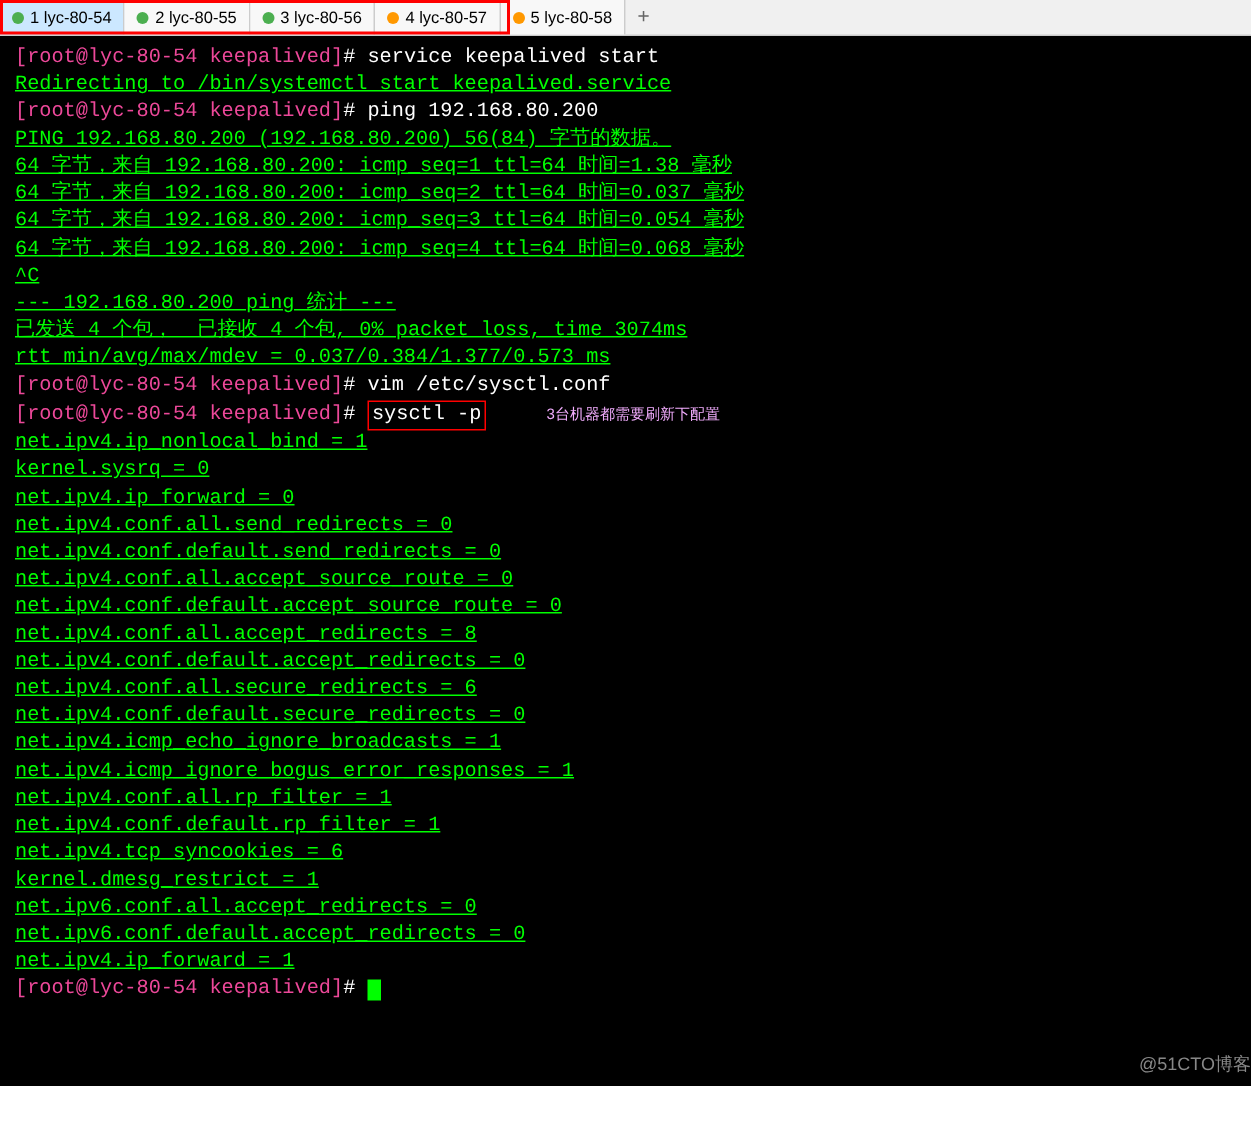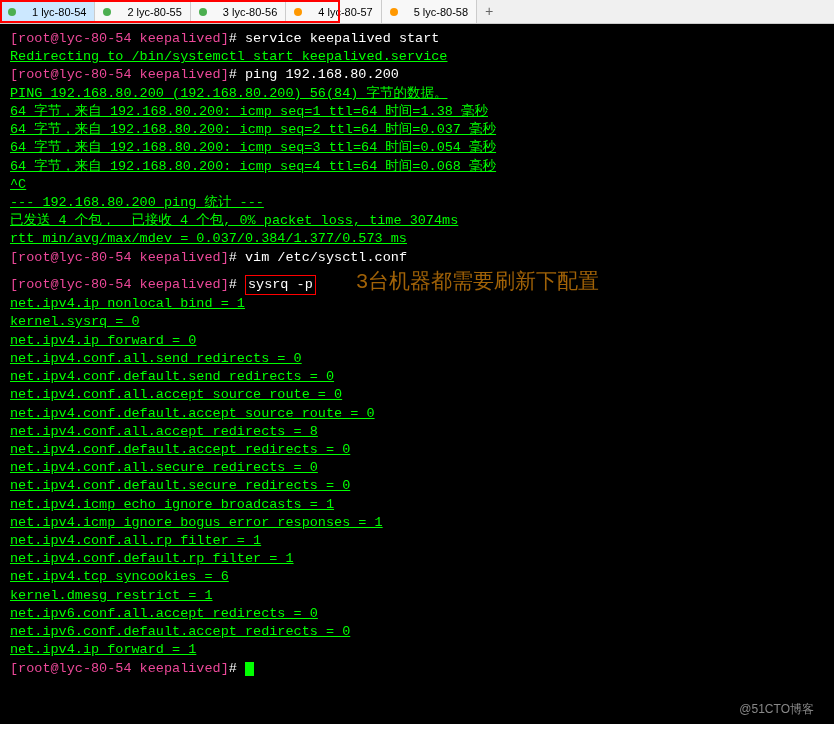--- a/index.html
+++ b/index.html
@@ -18,21 +18,21 @@
     }
     .tab {
       display: flex;
       align-items: center;
       padding: 0 8px;
       border-right: 1px solid #ccc;
       font-size: 11px;
       font-family: Arial, sans-serif;
       background: #f8f8f8;
       cursor: pointer;
-      gap: 16px;
+      gap: 4px;
     }
     .tab.active {
       background: #cce8ff;
     }
     .dot {
       width: 8px;
       height: 8px;
       border-radius: 50%;
       display: inline-block;
     }
@@ -55,23 +55,23 @@
       line-height: 1.35;
       white-space: pre;
       font-family: "Courier New", Consolas, monospace;
       min-height: 700px;
       position: relative;
     }
     .prompt-user { color: #ec4899; }
     .prompt-text { color: #ffffff; }
     .green-text { color: #00ff00; text-decoration: underline; }
     .red-annotation {
-      color: #a16207;
+      color: #f0abfc;
       font-family: "Microsoft YaHei", Arial, sans-serif;
-      font-size: 21px;
+      font-size: 10px;
       font-weight: normal;
     }
     .red-box-tabs {
       position: absolute;
       border: 2px solid #ff0000;
       top: 0;
       left: 0;
       width: 340px;
       height: 23px;
       pointer-events: none;
@@ -86,21 +86,21 @@
       background: #00ff00;
       display: inline-block;
       width: 9px;
       height: 14px;
       vertical-align: text-bottom;
     }
     .container { position: relative; width: 834px; }
     .watermark {
       position: absolute;
       bottom: 6px;
-      right: 20px;
+      right: 0;
       color: #888;
       font-size: 12px;
       font-family: Arial, sans-serif;
     }
   </style>
 </head>
 <body>
 
 <div class="container">
   <div class="red-box-tabs"></div>
@@ -137,31 +137,31 @@
 <span class="green-text">PING 192.168.80.200 (192.168.80.200) 56(84) 字节的数据。</span>
 <span class="green-text">64 字节，来自 192.168.80.200: icmp_seq=1 ttl=64 时间=1.38 毫秒</span>
 <span class="green-text">64 字节，来自 192.168.80.200: icmp_seq=2 ttl=64 时间=0.037 毫秒</span>
 <span class="green-text">64 字节，来自 192.168.80.200: icmp_seq=3 ttl=64 时间=0.054 毫秒</span>
 <span class="green-text">64 字节，来自 192.168.80.200: icmp_seq=4 ttl=64 时间=0.068 毫秒</span>
 <span class="green-text">^C</span>
 <span class="green-text">--- 192.168.80.200 ping 统计 ---</span>
 <span class="green-text">已发送 4 个包，  已接收 4 个包, 0% packet loss, time 3074ms</span>
 <span class="green-text">rtt min/avg/max/mdev = 0.037/0.384/1.377/0.573 ms</span>
 <span class="prompt-user">[root@lyc-80-54 keepalived]</span><span class="prompt-text"># </span><span class="prompt-text">vim /etc/sysctl.conf</span>
-<span class="prompt-user">[root@lyc-80-54 keepalived]</span><span class="prompt-text"># </span><span class="red-box-cmd"><span class="prompt-text">sysrq -p</span></span>     <span class="red-annotation">3台机器都需要刷新下配置</span>
+<span class="prompt-user">[root@lyc-80-54 keepalived]</span><span class="prompt-text"># </span><span class="red-box-cmd"><span class="prompt-text">sysctl -p</span></span>     <span class="red-annotation">3台机器都需要刷新下配置</span>
 <span class="green-text">net.ipv4.ip_nonlocal_bind = 1</span>
 <span class="green-text">kernel.sysrq = 0</span>
 <span class="green-text">net.ipv4.ip_forward = 0</span>
 <span class="green-text">net.ipv4.conf.all.send_redirects = 0</span>
 <span class="green-text">net.ipv4.conf.default.send_redirects = 0</span>
 <span class="green-text">net.ipv4.conf.all.accept_source_route = 0</span>
 <span class="green-text">net.ipv4.conf.default.accept_source_route = 0</span>
 <span class="green-text">net.ipv4.conf.all.accept_redirects = 8</span>
 <span class="green-text">net.ipv4.conf.default.accept_redirects = 0</span>
-<span class="green-text">net.ipv4.conf.all.secure_redirects = 0</span>
+<span class="green-text">net.ipv4.conf.all.secure_redirects = 6</span>
 <span class="green-text">net.ipv4.conf.default.secure_redirects = 0</span>
 <span class="green-text">net.ipv4.icmp_echo_ignore_broadcasts = 1</span>
 <span class="green-text">net.ipv4.icmp_ignore_bogus_error_responses = 1</span>
 <span class="green-text">net.ipv4.conf.all.rp_filter = 1</span>
 <span class="green-text">net.ipv4.conf.default.rp_filter = 1</span>
 <span class="green-text">net.ipv4.tcp_syncookies = 6</span>
 <span class="green-text">kernel.dmesg_restrict = 1</span>
 <span class="green-text">net.ipv6.conf.all.accept_redirects = 0</span>
 <span class="green-text">net.ipv6.conf.default.accept_redirects = 0</span>
 <span class="green-text">net.ipv4.ip_forward = 1</span>

